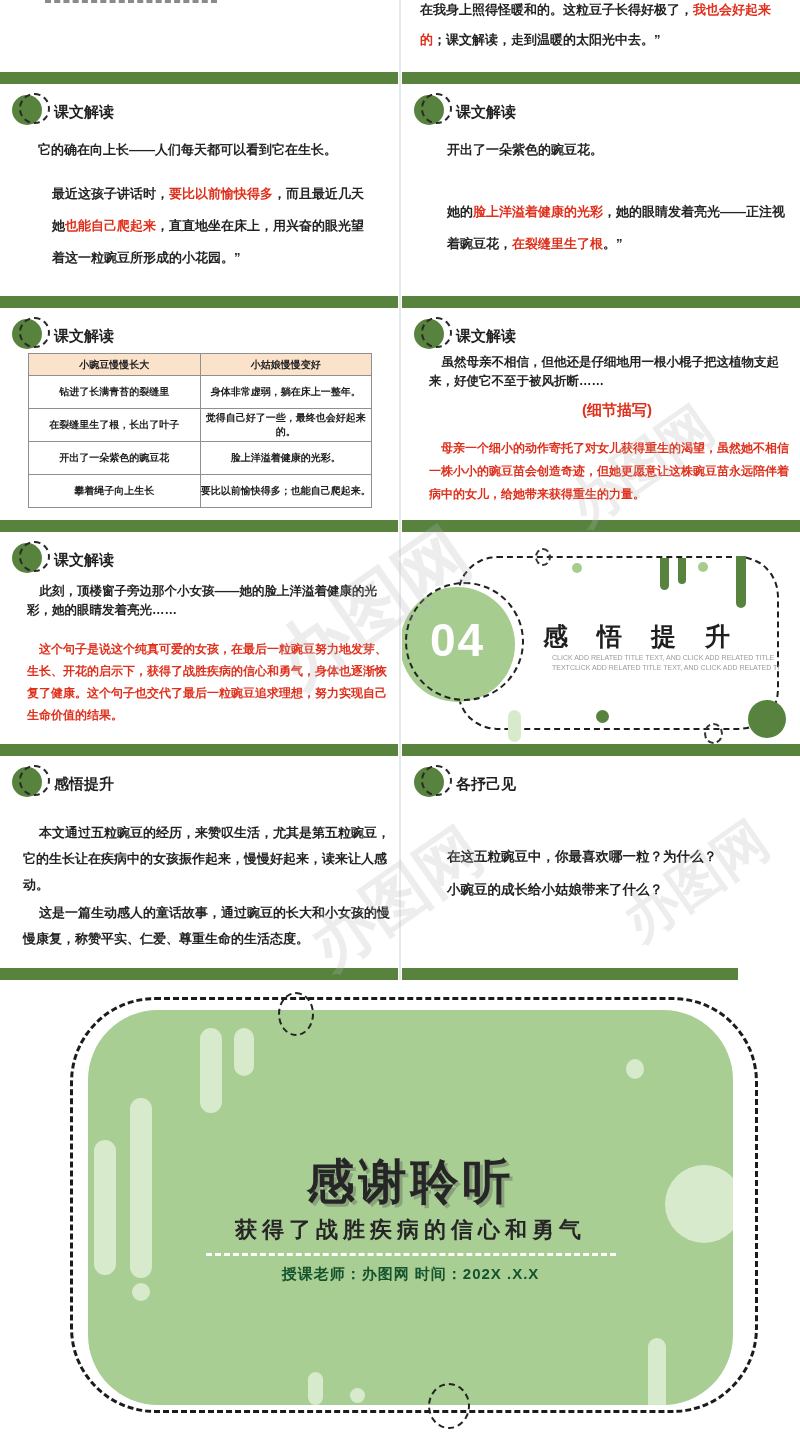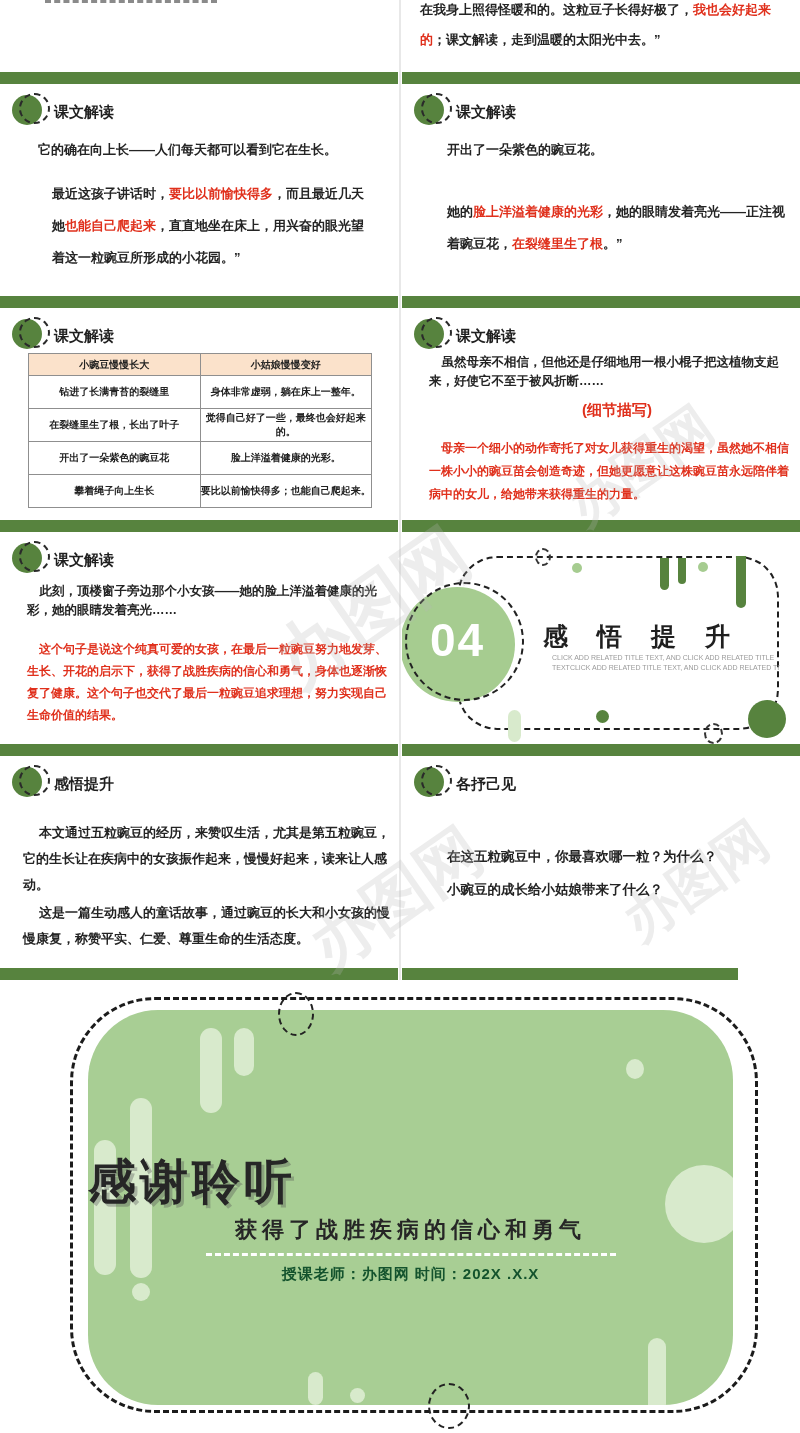--- a/index.html
+++ b/index.html
@@ -55,21 +55,21 @@
   .sec-title{position:absolute;left:140px;top:88px;width:200px;text-align:center;font-size:25px;font-weight:700;color:#1f1f1f;letter-spacing:11px;white-space:nowrap;}
   .sec-sub{position:absolute;left:150px;width:228px;font-size:7px;color:var(--gray-sub);white-space:nowrap;overflow:hidden;}
   .drop{position:absolute;background:var(--green);border-radius:0 0 10px 10px;}
   .dotc{position:absolute;border-radius:50%;}
   .dashc{position:absolute;border:2px dashed #333;border-radius:50%;background:transparent;}
   .capsule{position:absolute;border-radius:20px;}
 
   
   .end-border{position:absolute;left:70px;top:17px;width:688px;height:416px;border:3px dashed #1b1b1b;border-radius:85px;}
   .end-panel{position:absolute;left:88px;top:30px;width:645px;height:395px;background:var(--green-panel);border-radius:70px;overflow:hidden;}
-  .end-title{position:absolute;left:0;top:140px;width:100%;text-align:left;font-size:48px;font-weight:700;color:#262626;letter-spacing:4px;text-shadow:3px 3px 0 rgba(80,80,80,0.35);}
+  .end-title{position:absolute;left:0;top:140px;width:100%;text-align:center;font-size:48px;font-weight:700;color:#262626;letter-spacing:4px;text-shadow:3px 3px 0 rgba(80,80,80,0.35);}
   .end-sub{position:absolute;left:0;top:205px;width:100%;text-align:center;font-size:22px;font-weight:700;color:#262626;letter-spacing:5px;}
   .end-dashline{position:absolute;left:118px;top:243px;width:410px;border-top:3px dashed #fff;}
   .end-credit{position:absolute;left:0;top:255px;width:100%;text-align:center;font-size:15px;font-weight:700;color:#14532d;letter-spacing:1px;}
   .pale{background:var(--green-pale);}
   .darkg{background:var(--green);}
 
   .watermark{position:absolute;font-size:72px;font-weight:700;color:rgba(185,185,185,0.25);transform:rotate(-35deg);white-space:nowrap;pointer-events:none;z-index:50;}
 </style>
 </head>
 <body>

